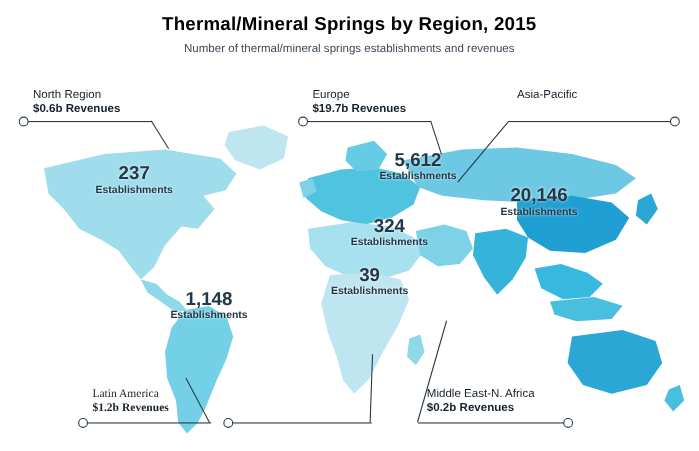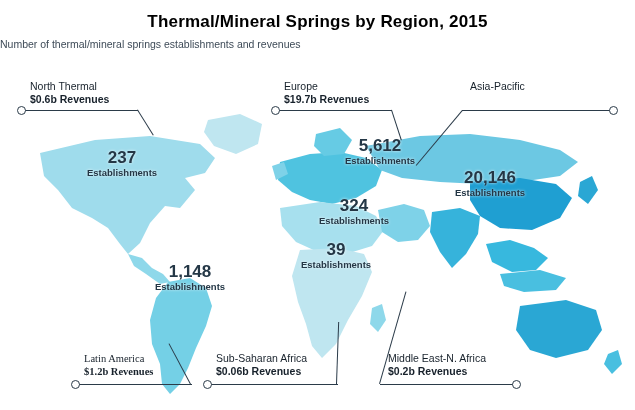--- a/index.html
+++ b/index.html
@@ -12,21 +12,21 @@
     position:relative;
   }
   #stage{position:relative;width:635px;height:410px;overflow:hidden;background:#fff;}
 
   
   .title{
     position:absolute;left:0;top:12px;width:635px;text-align:center;
     font-size:17px;font-weight:bold;color:#000000;letter-spacing:.2px;
   }
   .subtitle{
-    position:absolute;left:0;top:38px;width:635px;
+    position:absolute;left:0;top:38px;width:635px;text-align:center;
     font-size:10.5px;color:#3d4a57;
   }
 
   
   #map{position:absolute;left:0;top:58px;width:635px;height:352px;}
   #map svg{display:block;}
 
   
   .datalabel{position:absolute;text-align:center;color:#243746;}
   .datalabel .num{
@@ -119,21 +119,21 @@
     <span class="num">324</span>
     <span class="cap">Establishments</span>
   </div>
 
   <div class="datalabel" style="left:276px;top:240px;width:120px;">
     <span class="num">39</span>
     <span class="cap">Establishments</span>
   </div>
 
   <div class="callout" style="left:30px;top:80px;">
-    <div class="region">North Thermal</div>
+    <div class="region">North Region</div>
     <div class="rev">$0.6b Revenues</div>
   </div>
   <div class="rule" style="left:22px;top:110px;width:116px;"></div>
   <div class="dot" style="left:17px;top:106px;"></div>
   <div class="leader" style="left:137px;top:110px;width:1px;height:30px;transform:rotate(-32deg);transform-origin:top left;"></div>
 
   <div class="callout" style="left:284px;top:80px;">
     <div class="region">Europe</div>
     <div class="rev">$19.7b Revenues</div>
   </div>
@@ -149,24 +149,20 @@
   <div class="leader" style="left:462px;top:110px;width:1px;height:72px;transform:rotate(40deg);transform-origin:top left;"></div>
 
   <div class="callout" style="left:84px;top:352px;font-family:Liberation Serif, serif;">
     <div class="region">Latin America</div>
     <div class="rev">$1.2b Revenues</div>
   </div>
   <div class="rule" style="left:76px;top:384px;width:116px;"></div>
   <div class="dot" style="left:71px;top:380px;"></div>
   <div class="leader" style="left:191px;top:384px;width:1px;height:46px;transform:rotate(152deg);transform-origin:top left;"></div>
 
-  <div class="callout" style="left:216px;top:352px;">
-    <div class="region">Sub-Saharan Africa</div>
-    <div class="rev">$0.06b Revenues</div>
-  </div>
   <div class="rule" style="left:208px;top:384px;width:130px;"></div>
   <div class="dot" style="left:203px;top:380px;"></div>
   <div class="leader" style="left:337px;top:384px;width:1px;height:62px;transform:rotate(182deg);transform-origin:top left;"></div>
 
   <div class="callout" style="left:388px;top:352px;">
     <div class="region">Middle East-N. Africa</div>
     <div class="rev">$0.2b Revenues</div>
   </div>
   <div class="rule" style="left:380px;top:384px;width:134px;"></div>
   <div class="dot" style="left:512px;top:380px;"></div>

